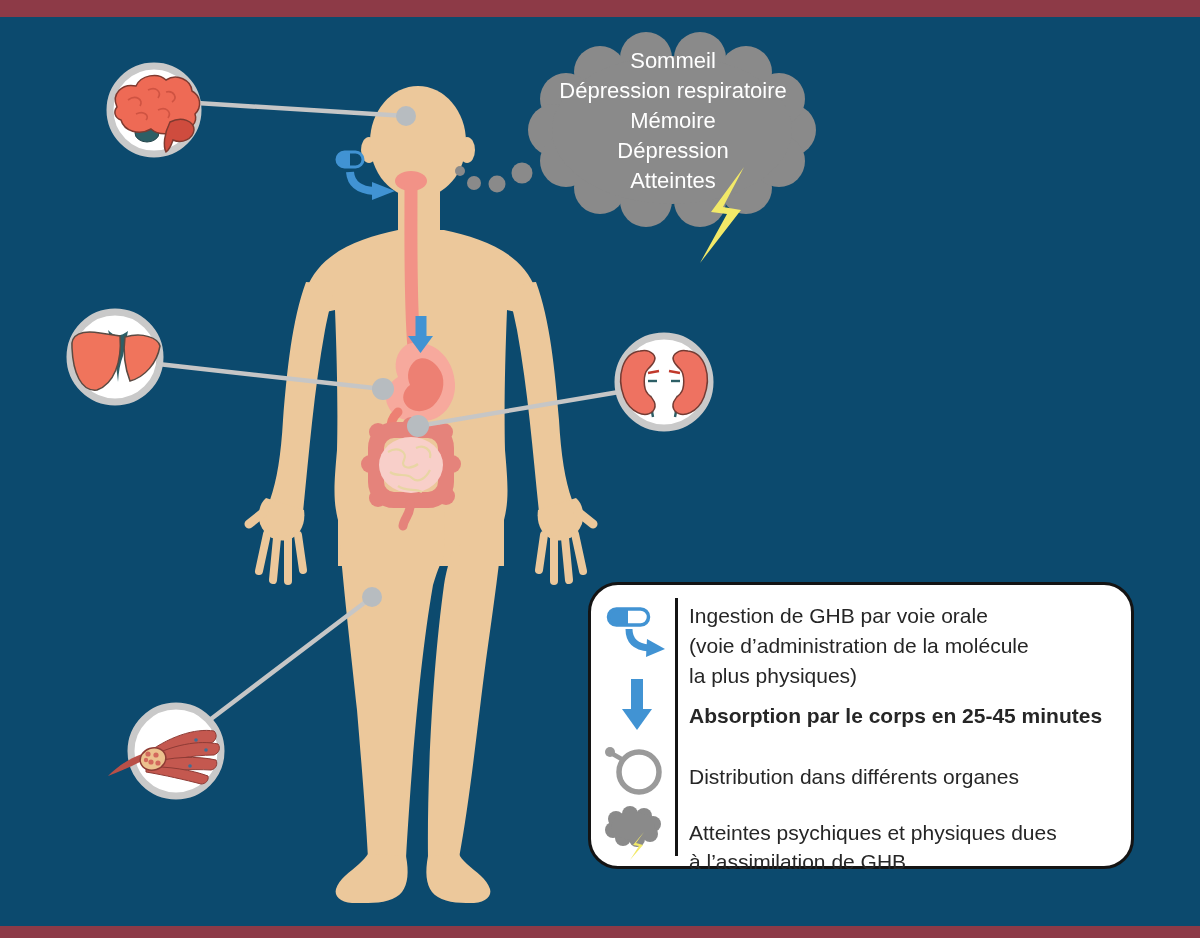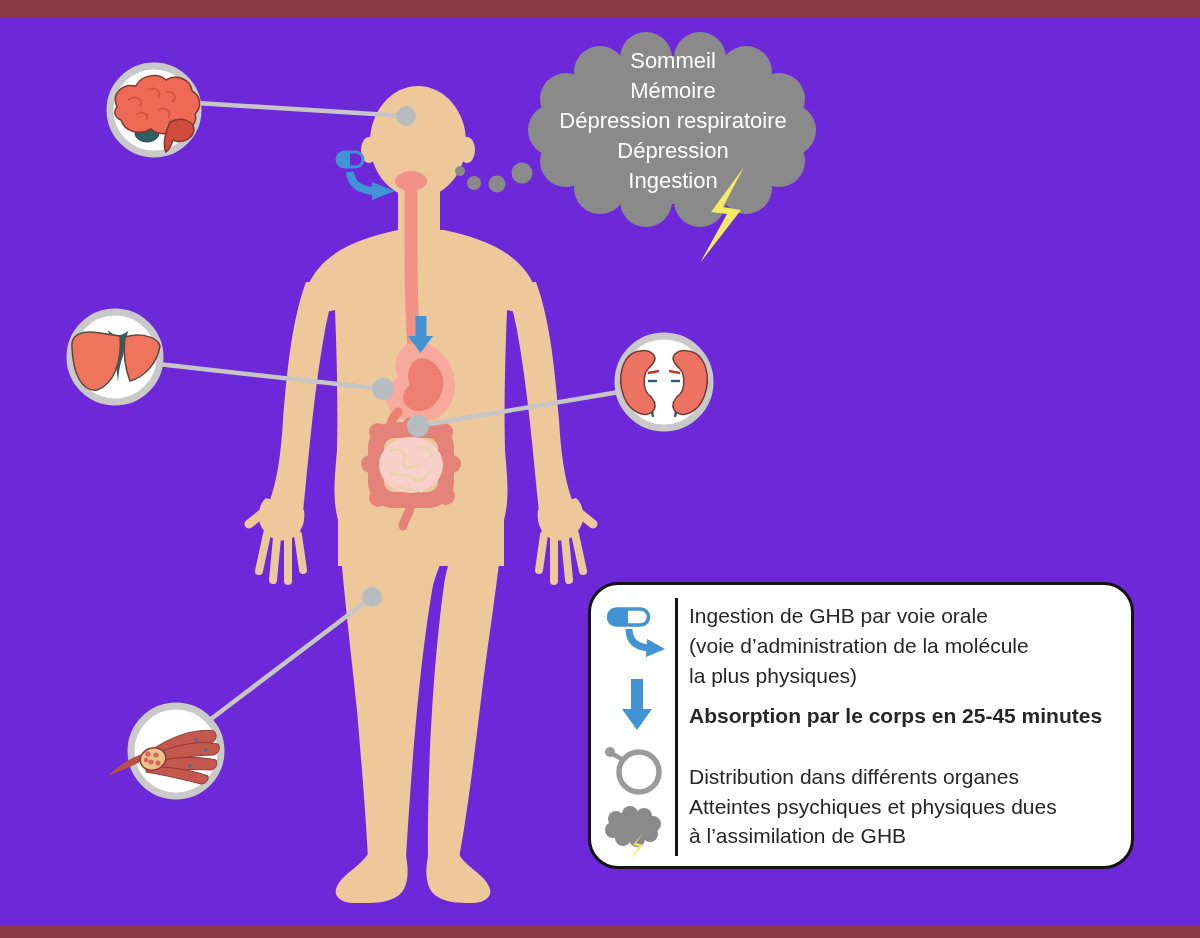--- a/index.html
+++ b/index.html
@@ -1,17 +1,17 @@
 <!DOCTYPE html>
 <html><head>
 <meta charset="utf-8">
 <style>
   html,body{margin:0;padding:0;background:#ffffff;}
   .canvas{
-    position:relative;width:1200px;height:938px;background:#6d28d9;overflow:hidden;
+    position:relative;width:1200px;height:938px;background:#0c4a6e;overflow:hidden;
     font-family:"Liberation Sans",sans-serif;
   }
   .bar{position:absolute;left:0;width:1200px;background:#8d3a47;}
   .bar.top{top:0;height:17px;}
   .bar.bottom{top:926px;height:12px;}
   svg.scene{position:absolute;left:0;top:0;}
   .cloud-text{
     position:absolute;left:527px;top:46px;width:292px;
     text-align:center;color:#ffffff;font-size:22px;line-height:30px;font-weight:400;
   }
@@ -233,24 +233,24 @@
       <g fill="#3e6f96">
         <circle cx="196" cy="740" r="1.8"></circle>
           <circle cx="206" cy="750" r="1.8"></circle>
           <circle cx="190" cy="766" r="1.8"></circle>
       </g>
     </g>
   </svg>
 
   <div class="cloud-text">
     <div>Sommeil</div>
+    <div>Dépression respiratoire</div>
     <div>Mémoire</div>
-    <div>Dépression respiratoire</div>
     <div>Dépression</div>
-    <div>Ingestion</div>
+    <div>Atteintes</div>
   </div>
 
   <div class="legend">
     <div class="divider"></div>
 
     <div class="icon-slot" style="left:14px;top:18px;">
       <svg width="62" height="58" viewBox="0 0 62 58">
         <path d="M11.5,22 A8,8 0 0 1 11.5,6 L23,6 L23,22 Z" fill="#4193d3"></path>
         <rect x="3.5" y="6" width="40" height="16" rx="8" fill="none" stroke="#4193d3" stroke-width="3.5"></rect>
         <path d="M24,26 C24,38 31,44 44,45" stroke="#4193d3" stroke-width="7" fill="none"></path>
@@ -294,19 +294,19 @@
       <div>Ingestion de GHB par voie orale</div>
       <div>(voie d’administration de la molécule</div>
       <div>la plus physiques)</div>
     </div>
     <div class="row-text" style="top:116px;font-weight:bold;">
       <div>Absorption par le corps en 25-45 minutes</div>
     </div>
     <div class="row-text" style="top:177px;">
       <div>Distribution dans différents organes</div>
     </div>
-    <div class="row-text" style="top:207px;line-height:29px;">
+    <div class="row-text" style="top:233px;line-height:29px;">
       <div>Atteintes psychiques et physiques dues</div>
       <div>à l’assimilation de GHB</div>
     </div>
   </div>
 
 </div>
 
 </body></html>

